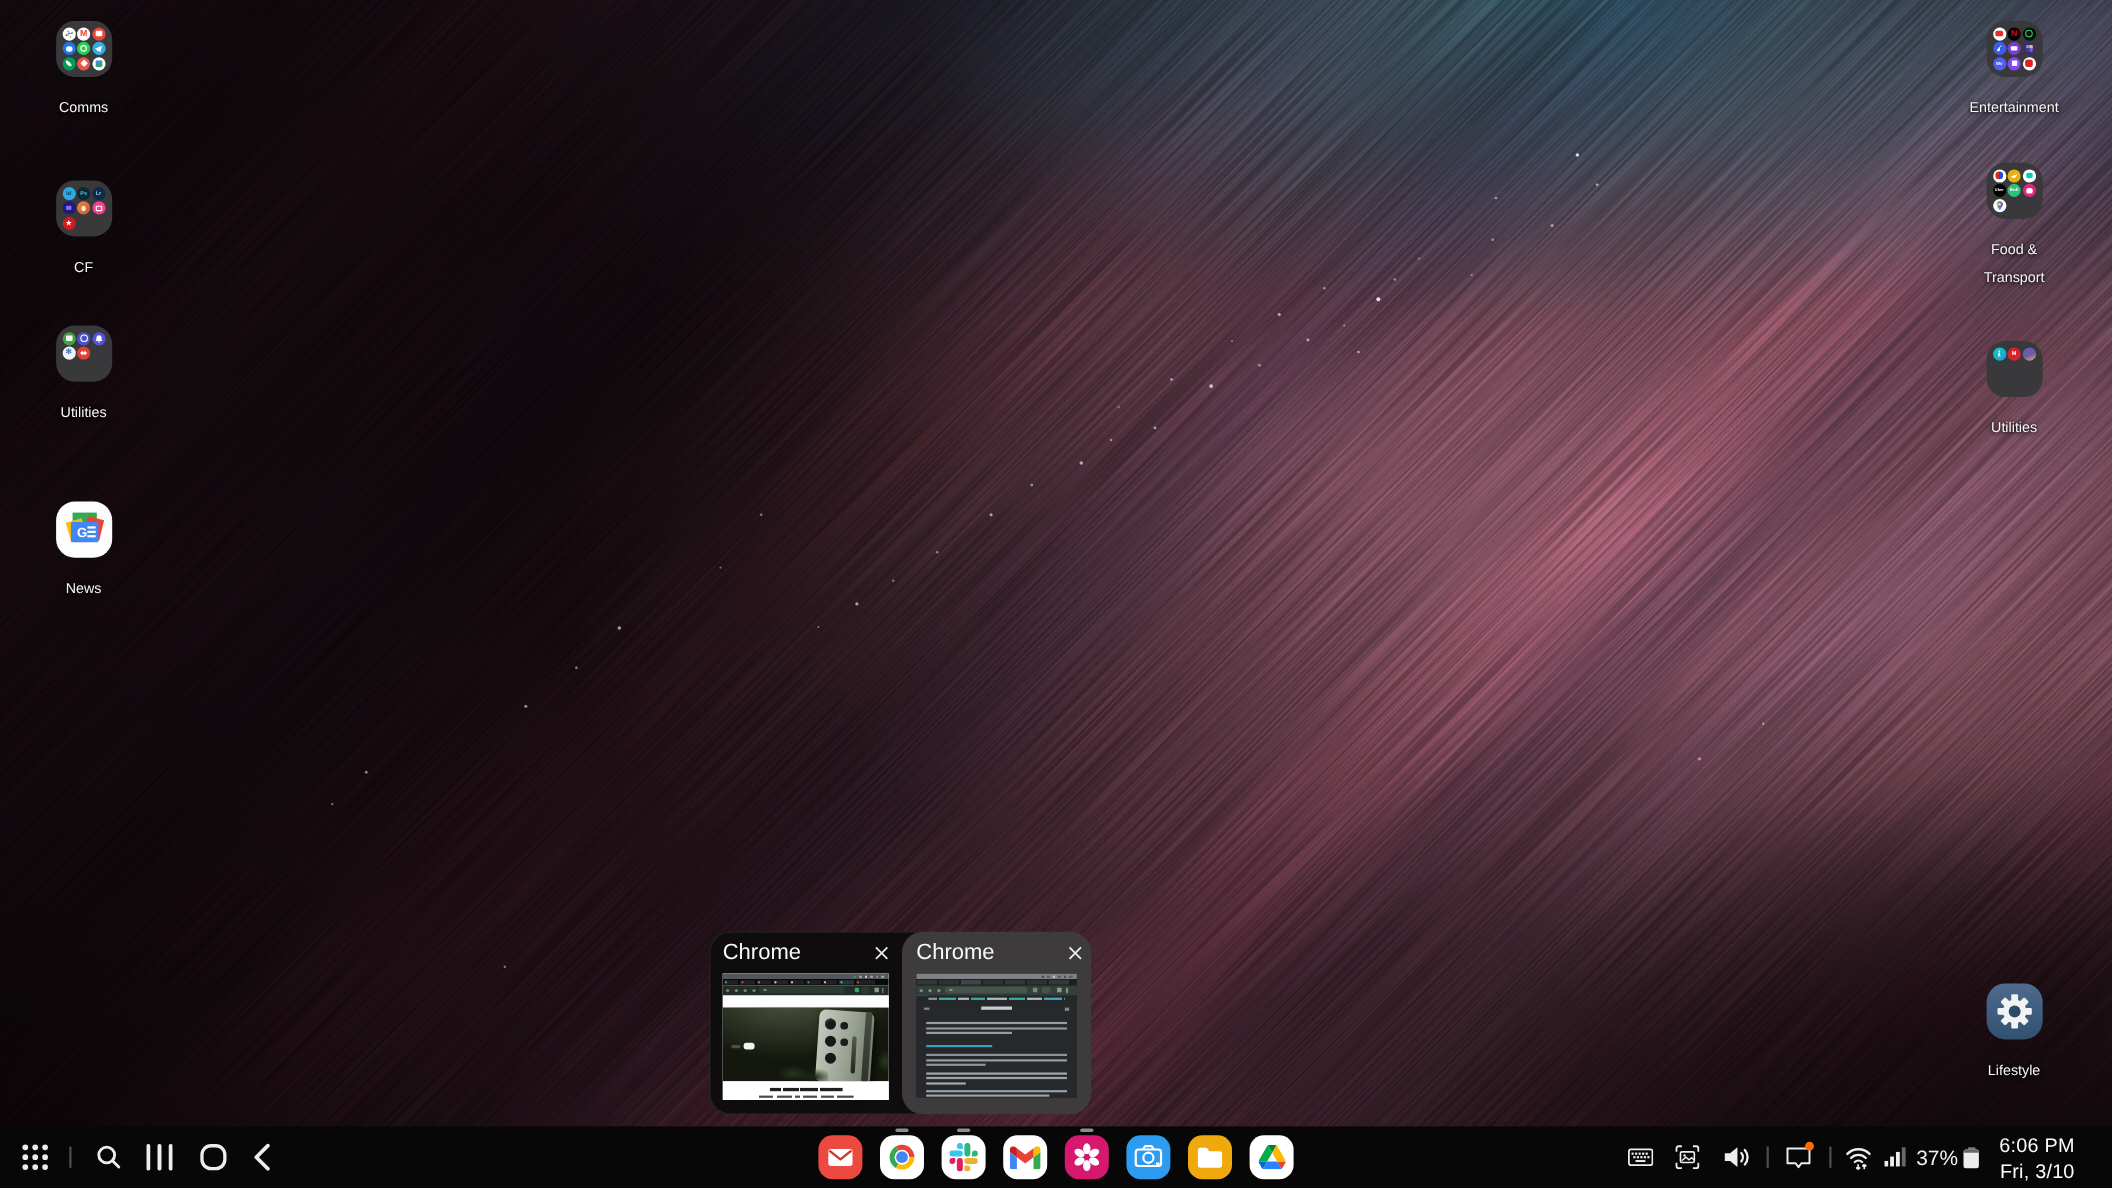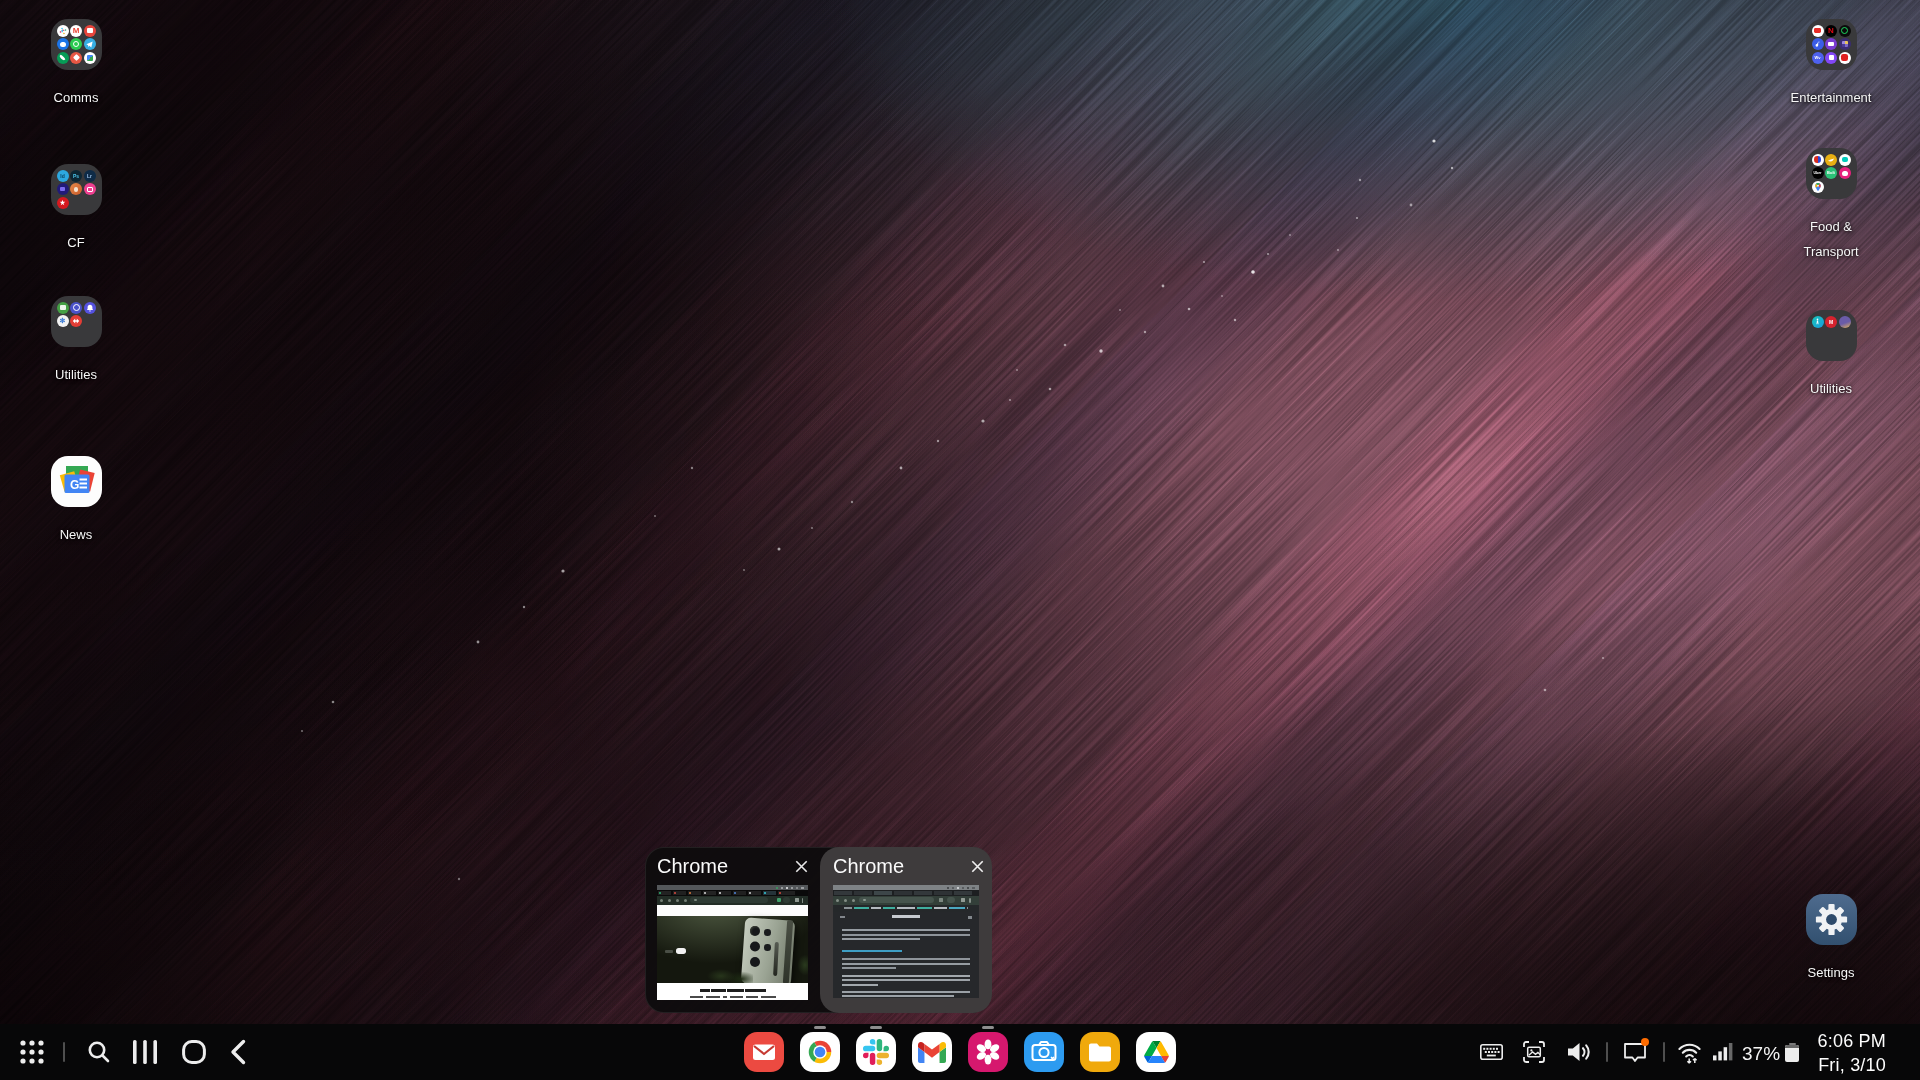--- a/index.html
+++ b/index.html
@@ -284,21 +284,21 @@
       <rect x="-3.1" y="-15.3" width="6.2" height="6.6" rx="1.2"></rect>
       <rect x="-3.1" y="8.7" width="6.2" height="6.6" rx="1.2"></rect>
       <rect x="-15.3" y="-3.1" width="6.6" height="6.2" rx="1.2"></rect>
       <rect x="8.7" y="-3.1" width="6.6" height="6.2" rx="1.2"></rect>
      </g>
     </g>
    </g>
    <circle cx="25.5" cy="25.5" r="5.4" fill="#2e4a6a"></circle>
   </svg>
  </div>
- <div class="dlbl">Settings</div>
+ <div class="dlbl">Lifestyle</div>
 </div>
 
 <div id="popup" style="position:absolute;left:645px;top:847px;width:346px;height:166px;border-radius:19px;background:rgba(14,12,13,.97);border:1px solid rgba(120,120,120,.18)">
  <div style="position:absolute;left:174px;top:-1px;width:172px;height:166px;border-radius:19px;background:#3e3b3c"></div>
  <div style="position:absolute;left:11px;top:7px;font-size:20px;color:#fafafa">Chrome</div>
  <svg style="position:absolute;left:149px;top:12px" width="13" height="13" viewBox="0 0 12 12">
       <path d="M1.2 1.2 10.8 10.8 M10.8 1.2 1.2 10.8" stroke="#e8e8e8" stroke-width="1.5"></path>
     </svg>
  <div style="position:absolute;left:187px;top:7px;font-size:20px;color:#fafafa">Chrome</div>
  <svg style="position:absolute;left:325px;top:12px" width="13" height="13" viewBox="0 0 12 12">

